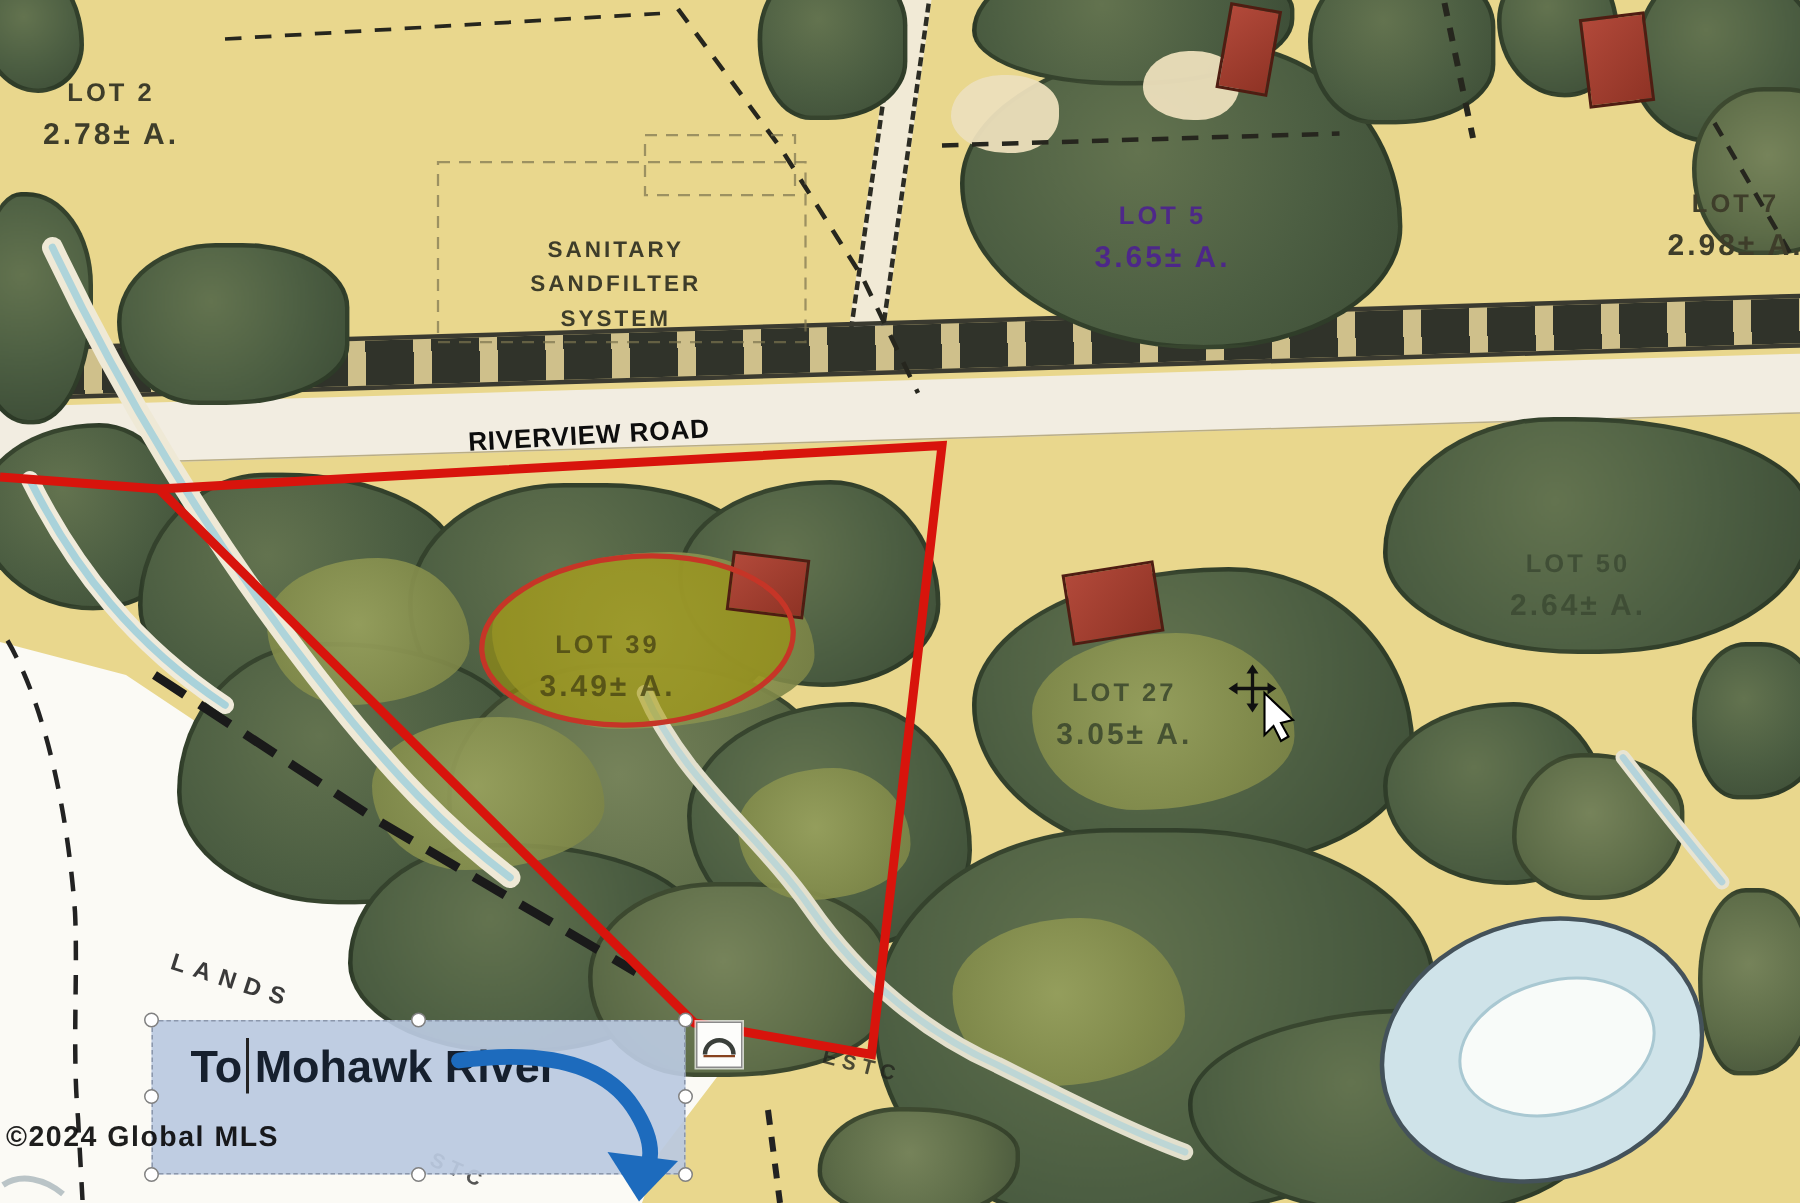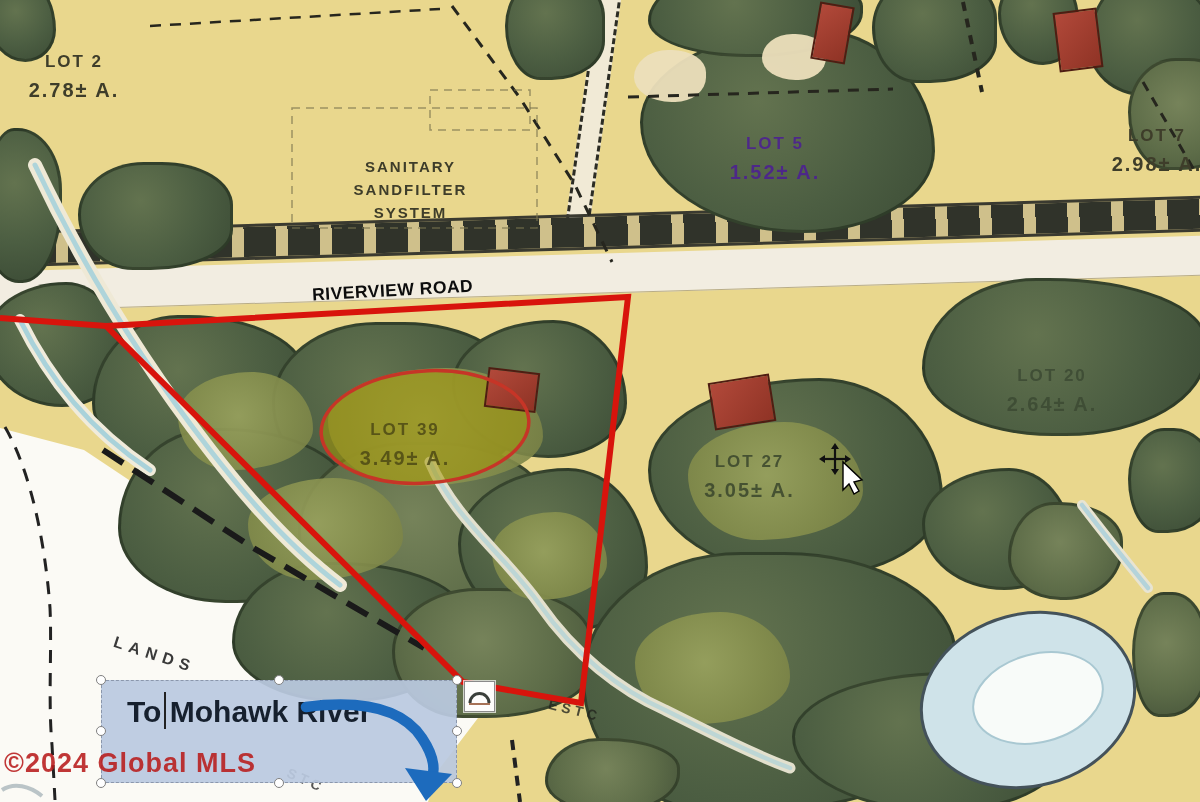--- a/index.html
+++ b/index.html
@@ -43,22 +43,22 @@
   .faint2{position:absolute;left:286px;top:772px;z-index:7;font-size:14px;font-weight:bold;color:rgba(55,55,55,.85);
     letter-spacing:4px;transform:rotate(24deg);}
   
   .arcicon{position:absolute;left:464px;top:681px;width:31px;height:31px;z-index:9;background:#fdfdfb;
     border:1px solid #8a8a8a;box-shadow:0 0 0 1px rgba(255,255,255,.7);}
   .textbox{position:absolute;left:101px;top:680px;width:356px;height:103px;z-index:10;
     background:rgba(186,201,224,.93);border:1px dashed #8b97ac;}
   .tb-text{position:absolute;left:25px;top:14px;font-size:30px;font-weight:600;color:#16202e;white-space:nowrap;}
   .caret{position:absolute;left:62px;top:11px;width:2px;height:37px;background:#222;}
   .handle{position:absolute;width:10px;height:10px;border-radius:50%;background:#fff;border:1.5px solid #808080;z-index:11;}
-  .watermark{position:absolute;left:4px;top:748px;z-index:12;font-size:27px;font-weight:bold;
-    color:#b91c1c;opacity:.88;letter-spacing:1px;}
+  .watermark{position:absolute;left:4px;top:748px;z-index:12;font-size:19px;font-weight:bold;
+    color:#000000;opacity:.88;letter-spacing:1px;}
 </style>
 </head>
 <body>
 
 <div class="stage">
 
   <div class="white-shore"></div>
 
   <div class="vroad"></div>
   <div class="road-band"></div>
@@ -136,36 +136,36 @@
     <div class="lot-name">LOT 2</div>
     <div class="lot-acres">2.78± A.</div>
   </div>
   <div class="maplbl san" style="left:318px;top:124px;width:185px">
     <div>SANITARY</div>
     <div>SANDFILTER</div>
     <div>SYSTEM</div>
   </div>
   <div class="maplbl" style="left:700px;top:106px;width:150px;color:#4c1d95;opacity:.85">
     <div class="lot-name">LOT 5</div>
-    <div class="lot-acres">1.52± A.</div>
+    <div class="lot-acres">3.65± A.</div>
   </div>
   <div class="maplbl" style="left:1082px;top:98px;width:150px">
     <div class="lot-name">LOT 7</div>
     <div class="lot-acres">2.98± A.</div>
   </div>
   <div class="maplbl" style="left:330px;top:392px;width:150px;color:#4e4a15;opacity:.85;z-index:7">
     <div class="lot-name">LOT 39</div>
     <div class="lot-acres">3.49± A.</div>
   </div>
   <div class="maplbl" style="left:672px;top:424px;width:155px;color:#3a462c;opacity:.85">
     <div class="lot-name">LOT 27</div>
     <div class="lot-acres">3.05± A.</div>
   </div>
   <div class="maplbl" style="left:972px;top:338px;width:160px;color:#3c4a33;opacity:.85">
-    <div class="lot-name">LOT 20</div>
+    <div class="lot-name">LOT 50</div>
     <div class="lot-acres">2.64± A.</div>
   </div>
   <div class="roadlbl">RIVERVIEW ROAD</div>
   <div class="landslbl">LANDS</div>
   <div class="faint1">ESTC</div>
   <div class="faint2">STC</div>
 
   <svg class="svgB" width="1200" height="802">
     <path d="M 0,318 L 106,326 L 628,297 L 581,703 L 463,682 L 106,326" stroke="#d8140c" stroke-width="6" fill="none" stroke-linejoin="miter"></path>
     <ellipse cx="425" cy="427" rx="104" ry="56" transform="rotate(-4 425 427)" stroke="#c63527" stroke-width="3.5" fill="none"></ellipse>

